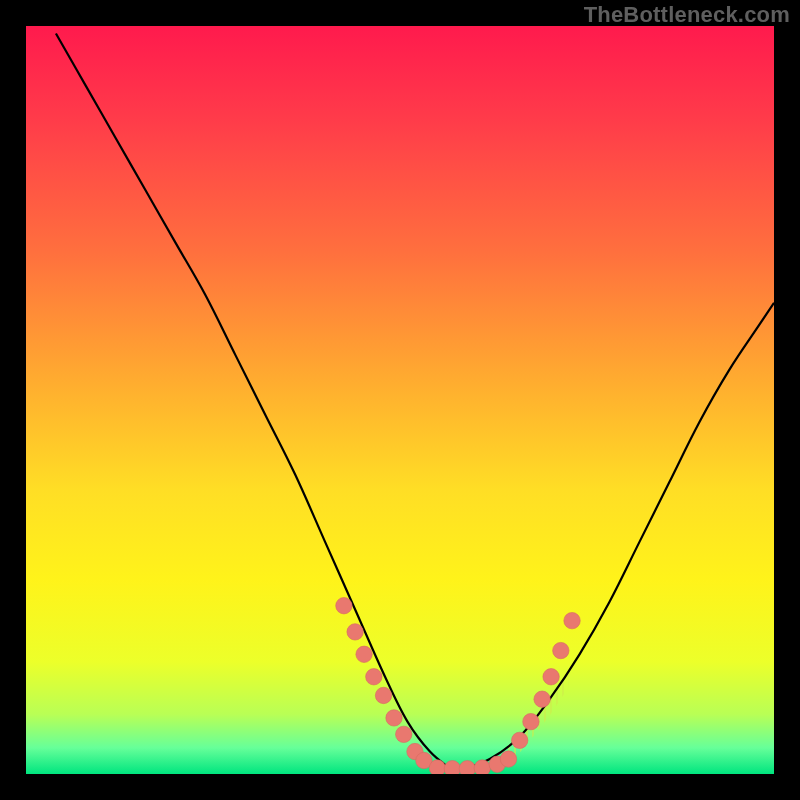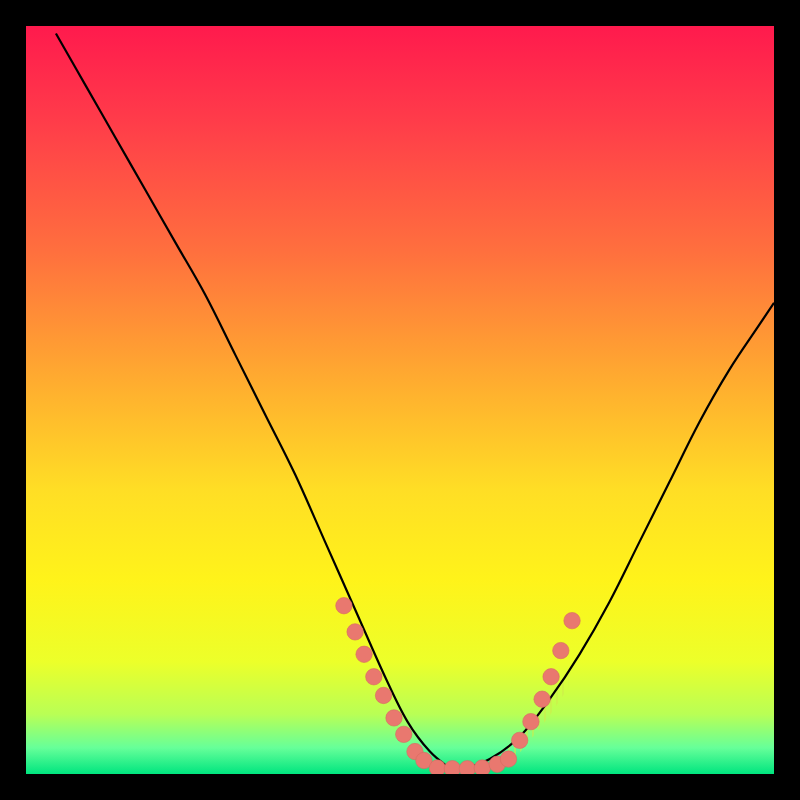--- a/index.html
+++ b/index.html
@@ -34,20 +34,21 @@
     font-size: 22px;
     font-weight: 600;
     color: #5f5f5f;
     letter-spacing: 0.2px;
   }
 </style>
 </head>
 <body>
 
 <div class="frame">
+  <div class="watermark">TheBottleneck.com</div>
 
   <div class="plot">
     <svg class="gradient" viewBox="0 0 748 748" preserveAspectRatio="none">
       <defs>
         <linearGradient id="bg" x1="0" y1="0" x2="0" y2="1">
             <stop offset="0%" stop-color="#ff1a4d"></stop>
             <stop offset="12%" stop-color="#ff3a4a"></stop>
             <stop offset="30%" stop-color="#ff6f3e"></stop>
             <stop offset="48%" stop-color="#ffae2f"></stop>
             <stop offset="62%" stop-color="#ffde25"></stop>

